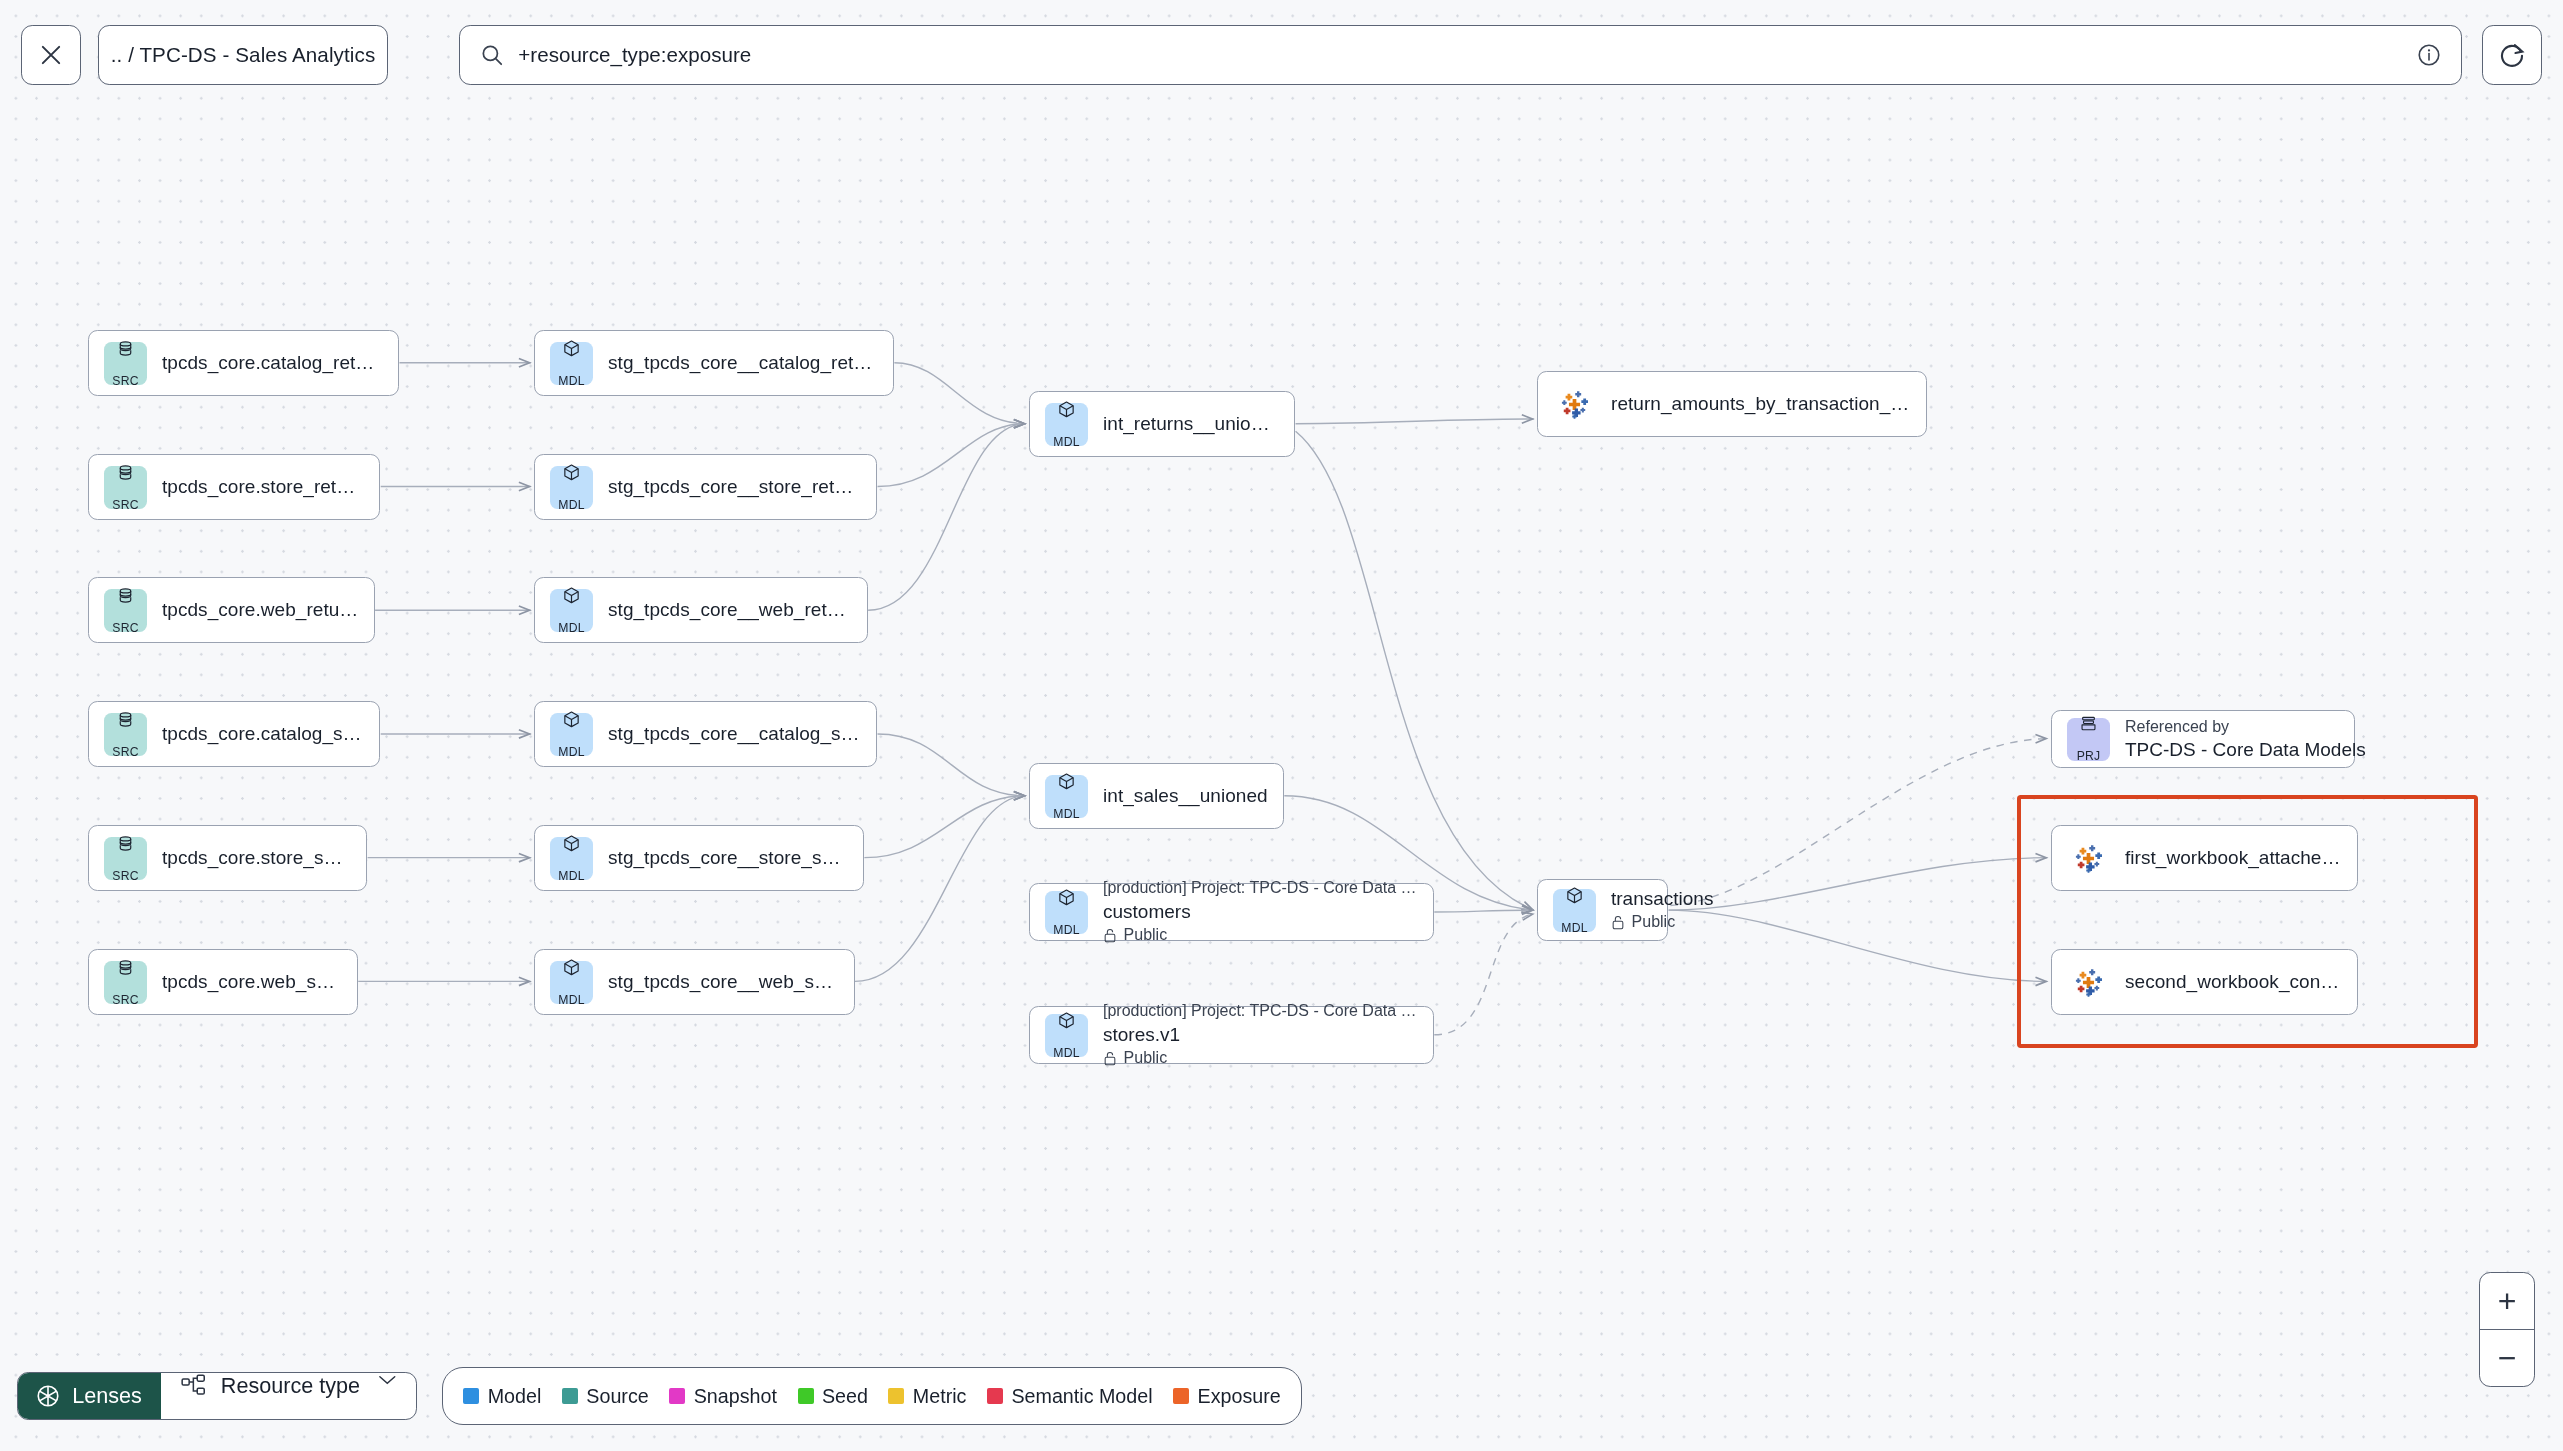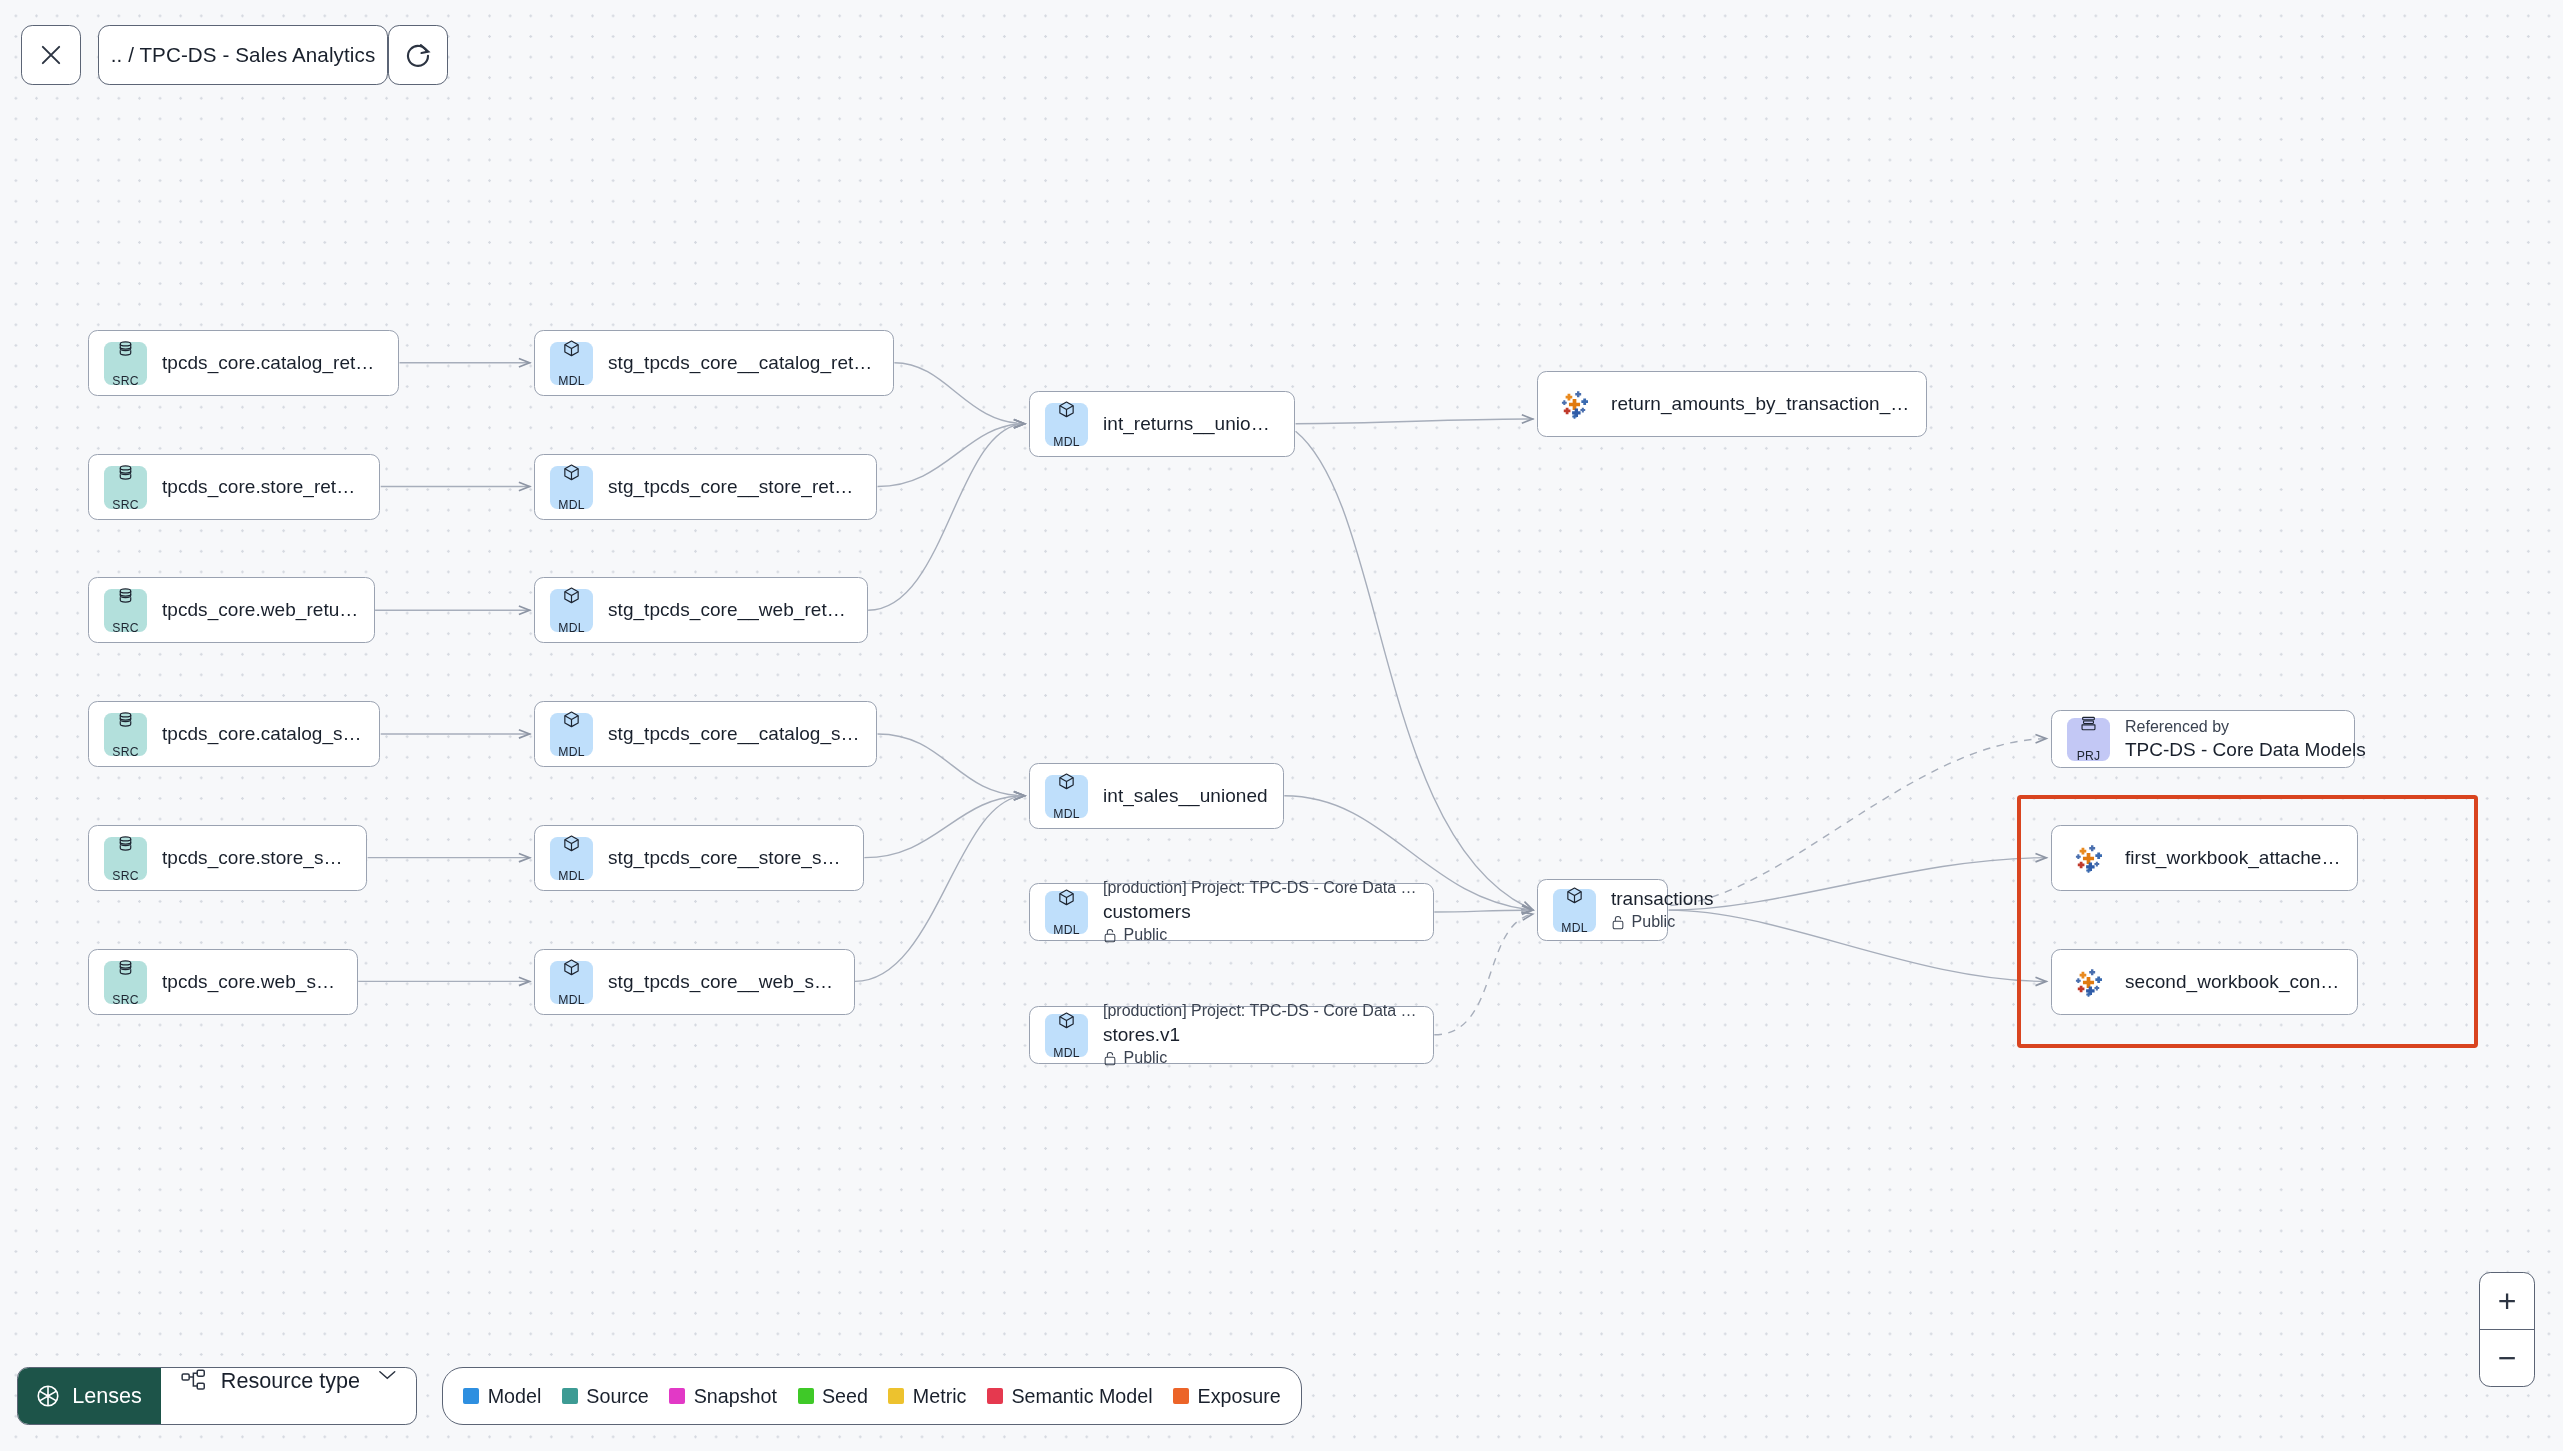--- a/index.html
+++ b/index.html
@@ -115,21 +115,21 @@
   }
 
   
   .bottombar {
     position: absolute; left: 17px; bottom: 26px;
     display: flex; align-items: center; gap: 24.4px;
     z-index: 40;
   }
   .lenses-group {
     display: flex; align-items: stretch;
-    height: 58px;
+    height: 48px;
     border-radius: 11.2px;
     border: 1.5px solid #5b6475;
     overflow: hidden;
     background: #fff;
   }
   .lenses-tag {
     background: #1d5449; color: #fff;
     display: flex; align-items: center; gap: 11.2px;
     padding: 0 19px 0 17px;
     font-size: 21.6px;
@@ -182,20 +182,32 @@
     <div class="tb-btn close-btn">
       <svg width="28" height="28" viewBox="0 0 24 24" fill="none" stroke="#2c3442" stroke-width="1.7" stroke-linecap="round">
         <path d="M5 5 L19 19 M19 5 L5 19"></path>
       </svg>
     </div>
 
     <div class="tb-btn breadcrumb">
       <span>.. / TPC-DS - Sales Analytics</span>
     </div>
 
+    <div class="searchwrap">
+      <svg class="search-icon" viewBox="0 0 24 24" fill="none" stroke="#3a4250" stroke-width="1.6" stroke-linecap="round">
+        <circle cx="10.5" cy="10.5" r="6.5"></circle>
+          <path d="M15.4 15.4 L20.5 20.5"></path>
+      </svg>
+      <input class="search-input" value="+resource_type:exposure" style="">
+      <svg class="info-icon" viewBox="0 0 24 24" fill="none" stroke="#3a4250" stroke-width="1.5">
+        <circle cx="12" cy="12" r="9"></circle>
+        <path d="M12 10.6 V16.5" stroke-linecap="round"></path>
+        <circle cx="12" cy="7.8" r="1.05" fill="#3a4250" stroke="none"></circle>
+      </svg>
+    </div>
 
     <div class="tb-btn refresh-btn">
       <svg width="30" height="30" viewBox="0 0 24 24" fill="none" stroke="#2c3442" stroke-width="1.7" stroke-linecap="round">
         <path d="M19.2 9.2 A8 8 0 1 0 20 12.6"></path>
         <path d="M14.2 4.1 L20.2 9.3 L14.8 10.4"></path>
       </svg>
     </div>
   </div>
 
   <div id="canvas">

